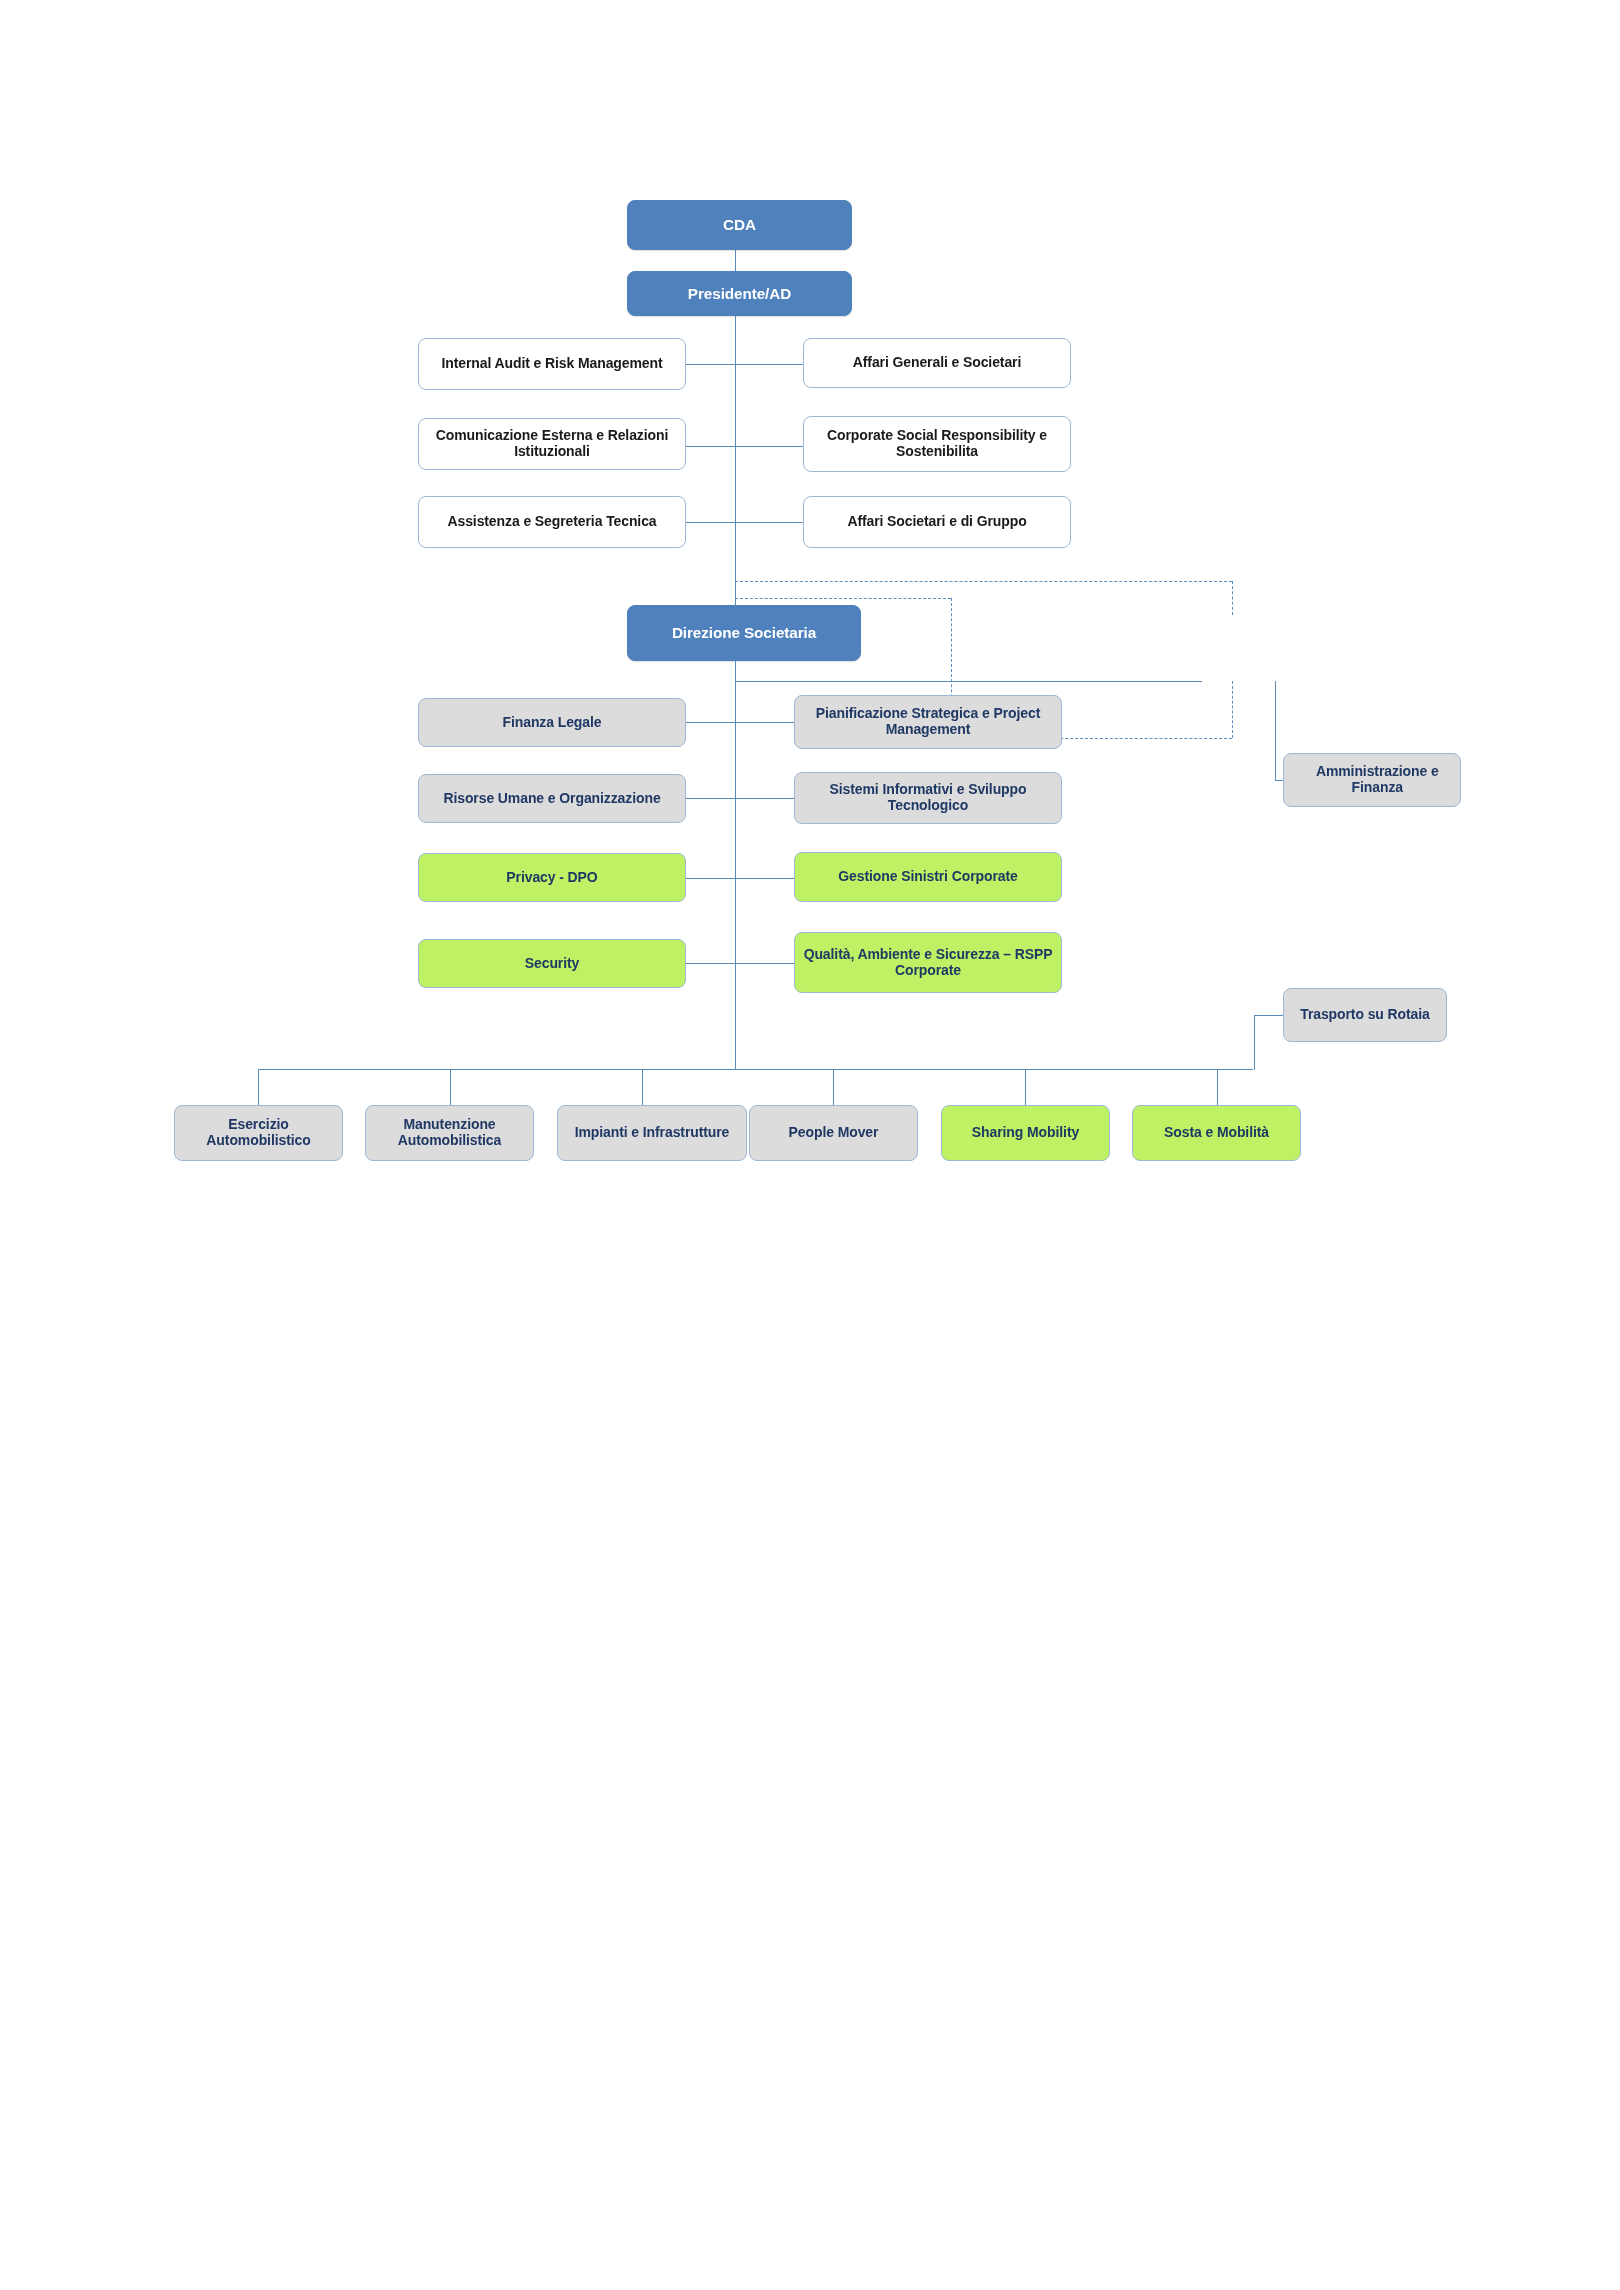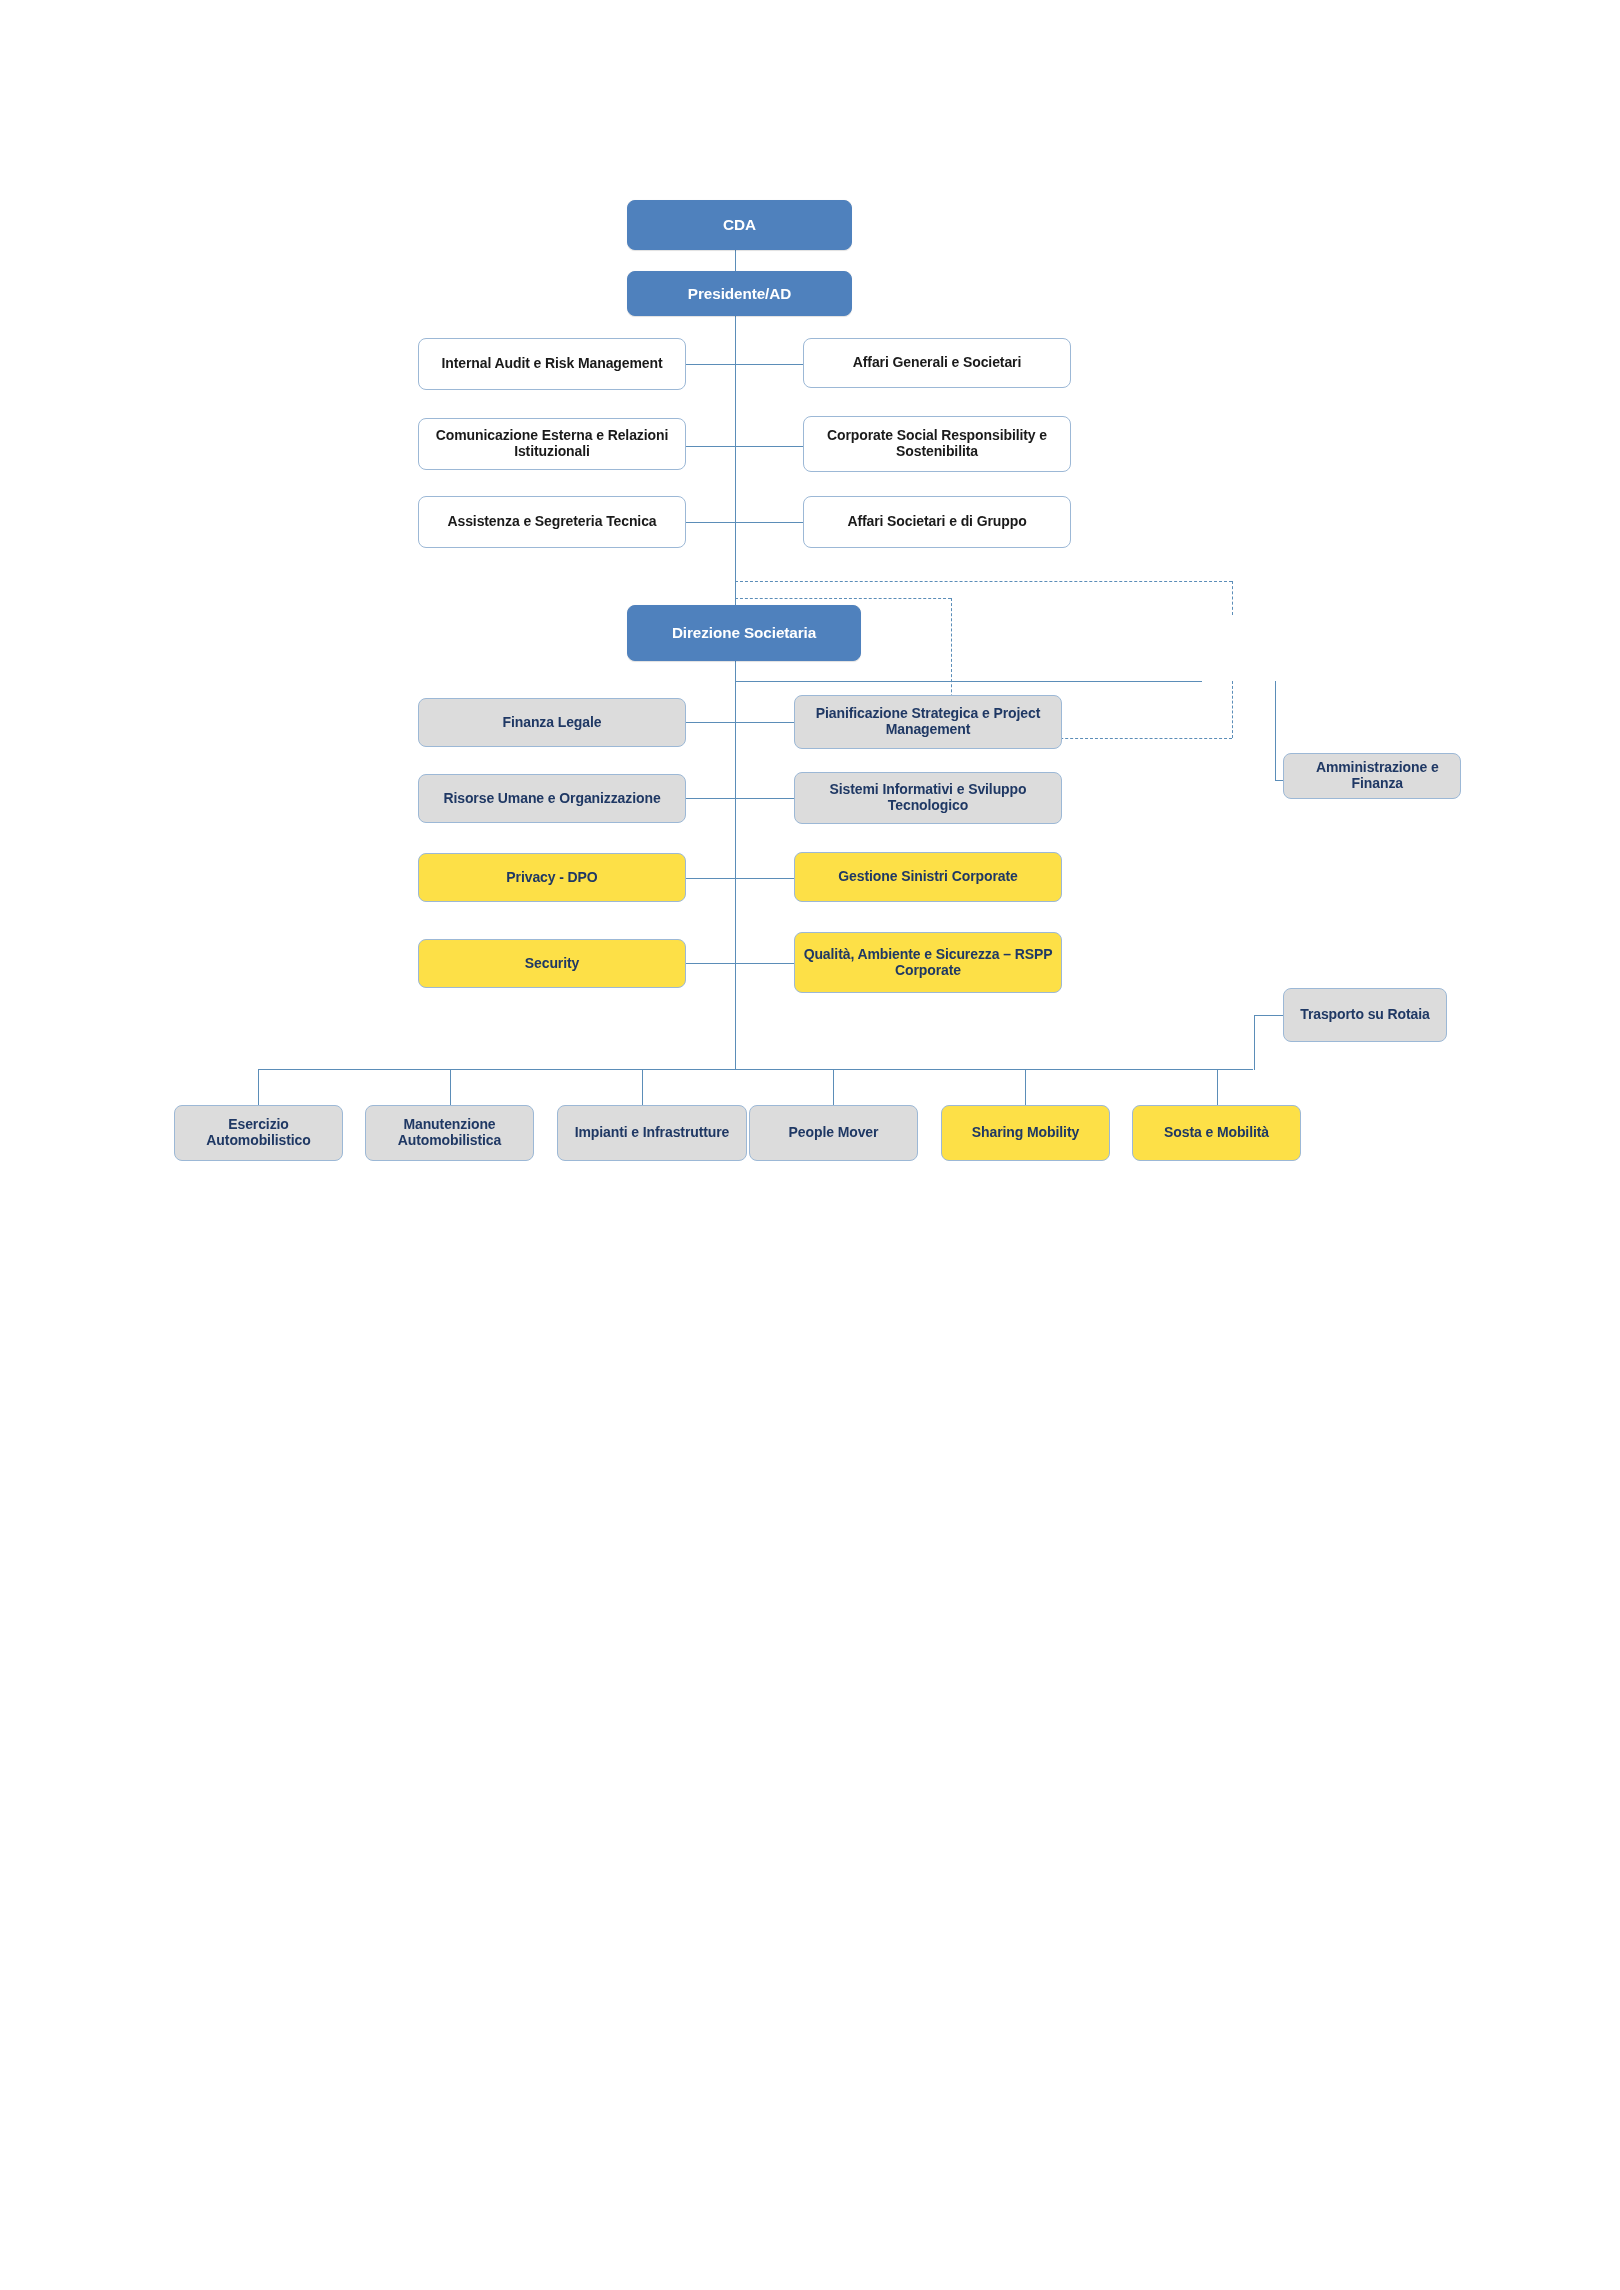--- a/index.html
+++ b/index.html
@@ -48,21 +48,21 @@
     box-shadow: 0 0.9px 0.9px rgba(0,0,0,0.12);
   }
   
   .n-white-dark {
     background: #ffffff;
     border: 1.4px solid #9cb8d6;
     color: #1a1a1a;
   }
   
   .n-white {
-    background: #fde047;
+    background: #bef264;
     border: 1.4px solid #9cb8d6;
     color: #1f3864;
   }
   
   .n-grey {
     background: #dcdcdc;
     border: 1.4px solid #9cb8d6;
     color: #1f3864;
   }
 
@@ -174,21 +174,21 @@
 
     <div class="node n-white-dark" style="left:803px; top:496px; width:268px; height:52px; font-size:14px;">
       <span class="lbl">Affari Societari e di Gruppo</span>
     </div>
 
     <div class="node n-blue" style="left:627px; top:605px; width:234px; height:56px; font-size:15.3px;">
       <span class="lbl">Direzione Societaria</span>
     </div>
 
 
-    <div class="node n-grey" style="left:1283px; top:753px; width:178px; height:46px; font-size:14px;padding-left:16px;">
+    <div class="node n-grey" style="left:1283px; top:753px; width:178px; height:54px; font-size:14px;padding-left:16px;">
       <span class="lbl">Amministrazione e Finanza</span>
     </div>
 
     <div class="node n-grey" style="left:418px; top:698px; width:268px; height:49px; font-size:14px;">
       <span class="lbl">Finanza Legale</span>
     </div>
 
     <div class="node n-grey" style="left:418px; top:774px; width:268px; height:49px; font-size:14px;">
       <span class="lbl">Risorse Umane e Organizzazione</span>
     </div>

